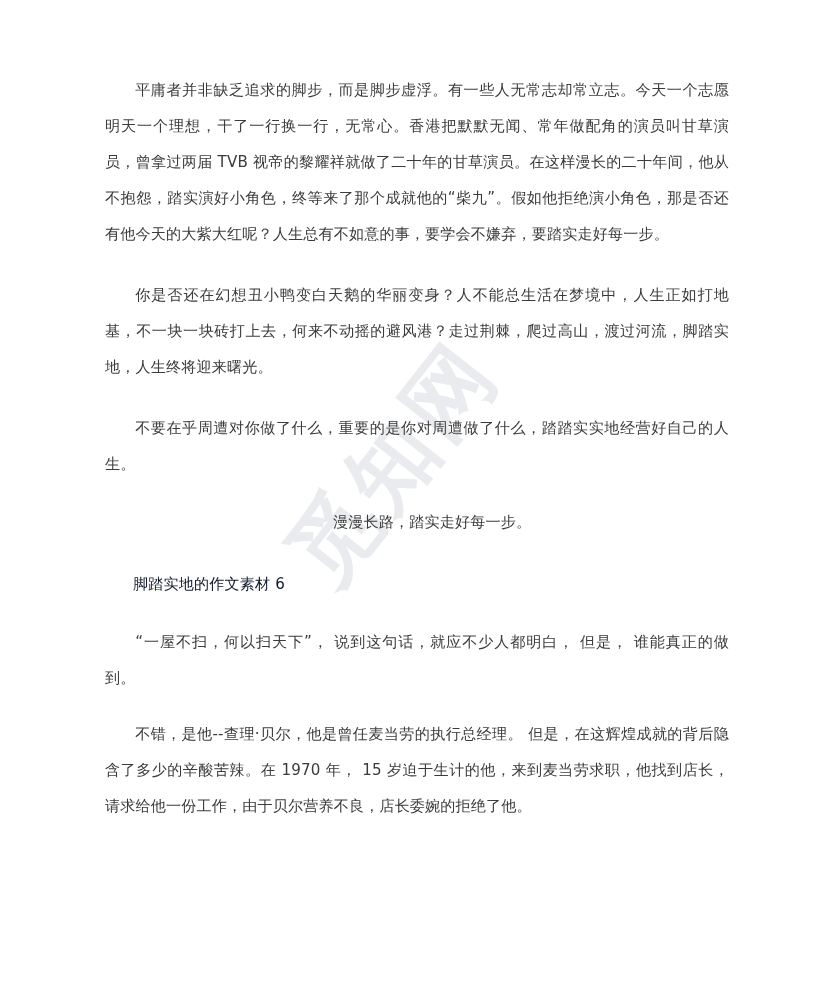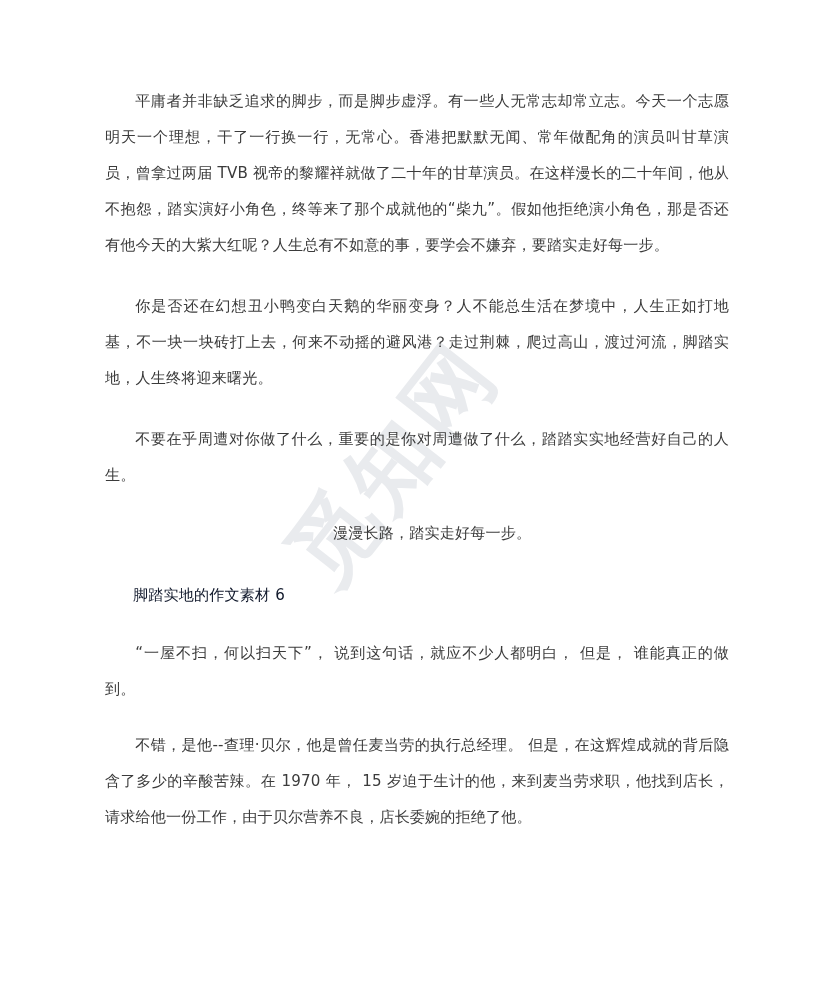--- a/index.html
+++ b/index.html
@@ -37,21 +37,21 @@
     transform: rotate(-52deg);
     transform-origin: center center;
     -webkit-user-select: none;
     user-select: none;
   }
 
   
   .body-text {
     position: absolute;
     left: 105px;
-    top: 83px;
+    top: 72px;
     width: 624px;
     z-index: 1;
   }
 
   .para {
     margin: 0;
     color: #3b3b3b;
     font-size: 15.1px;
     line-height: 36px;
     text-align: justify;

